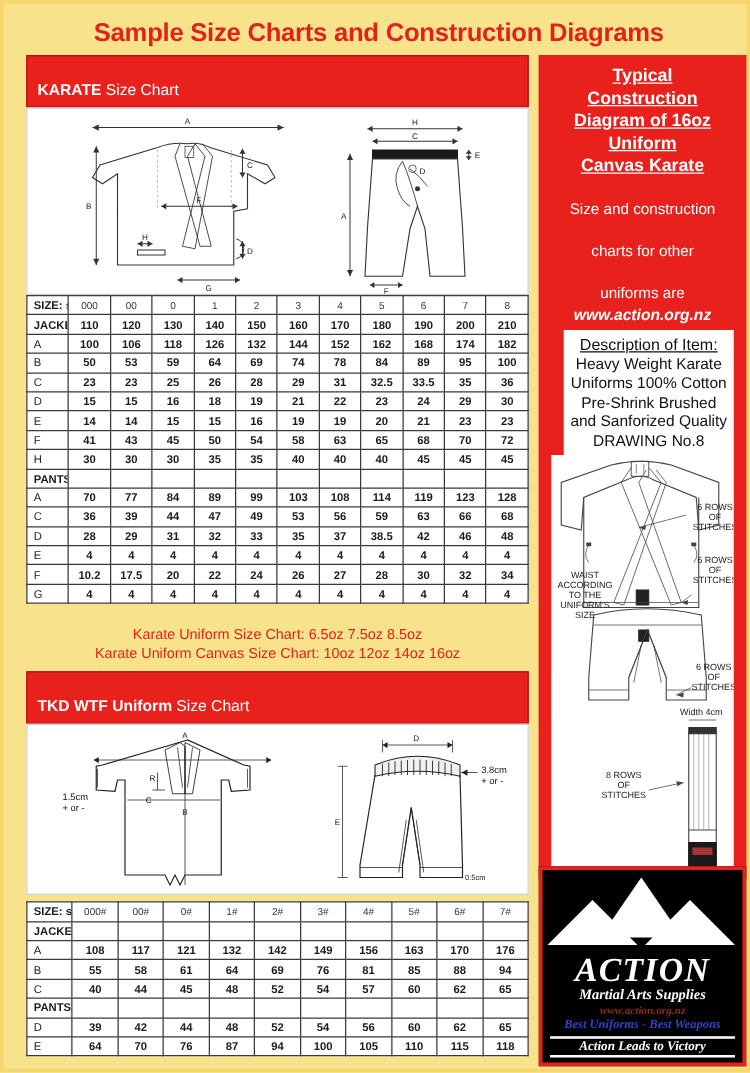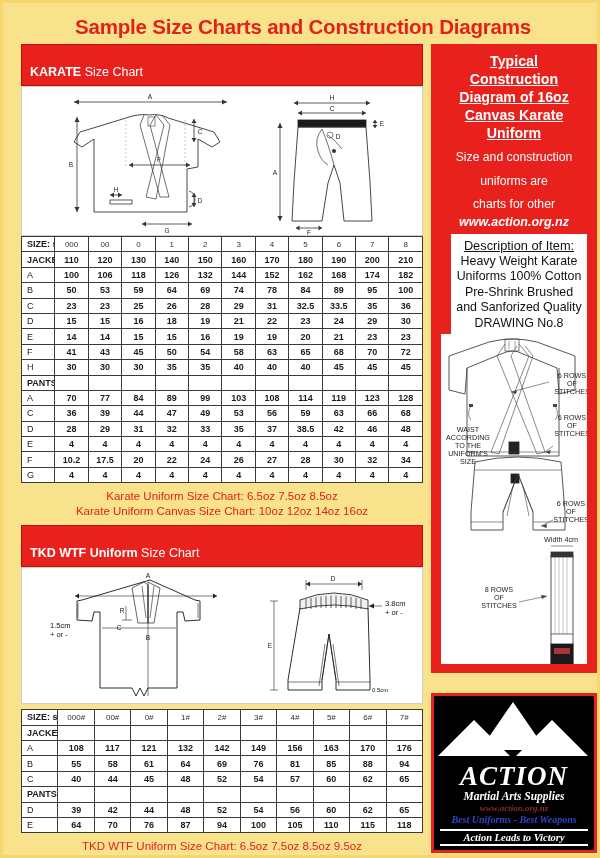--- a/index.html
+++ b/index.html
@@ -76,39 +76,39 @@
   table.sizetab td.rowlabel.hdr{font-weight:bold;}
   table.sizetab th.corner{
     text-align:left;padding-left:5px;font-weight:bold;font-size:9px;
   }
   table.sizetab th.colhdr{font-weight:normal;font-size:8px;color:#333;}
 
   
   .caption{
     text-align:center;color:#E2211B;
     font-size:11.5px;line-height:15px;
-    margin-top:6px;
+    margin-top:18px;
   }
 
   
   .red-panel{
     background:#E8211D;
     border:2px solid #E8211D;
     box-sizing:border-box;
     width:166px;
     padding:6px 5px 7px 5px;
     text-align:center;
   }
   .red-panel .hl{
     color:#ffffff;font-weight:bold;font-size:14.2px;
     line-height:18px;text-decoration:underline;
     display:block;
   }
   .red-panel .sub{
-    color:#ffffff;font-size:12.2px;line-height:15.5px;display:block;margin-top:8px;
+    color:#ffffff;font-size:12.2px;line-height:15.5px;display:block;margin-top:18px;
   }
   .red-panel .url{
     color:#ffffff;font-size:12.5px;font-weight:bold;font-style:italic;
     display:block;margin-top:2px;
   }
   .white-inner{
     background:#ffffff;
     margin:5px 3px 0 13px;
     padding:4px 3px 3px 3px;
     text-align:center;
@@ -680,25 +680,25 @@
     </table>
 
     <div class="caption">TKD WTF Uniform Size Chart: 6.5oz  7.5oz   8.5oz  9.5oz</div>
   </div>
 
   <div class="right-col">
     <div class="red-panel">
       <span class="hl">Typical</span>
       <span class="hl">Construction</span>
       <span class="hl">Diagram of 16oz</span>
+      <span class="hl">Uniform</span>
       <span class="hl">Canvas Karate</span>
-      <span class="hl">Uniform</span>
       <span class="sub">Size and construction</span>
+      <span class="sub">charts for other</span>
       <span class="sub">uniforms are</span>
-      <span class="sub">charts for other</span>
       <span class="url">www.action.org.nz</span>
 
       <div class="white-inner">
         <span class="t-underline">Description of Item:</span>
         <span class="t">Heavy Weight Karate</span>
         <span class="t">Uniforms 100% Cotton</span>
         <span class="t">Pre-Shrink Brushed</span>
         <span class="t">and Sanforized Quality</span>
         <span class="t">DRAWING No.8</span>
       </div>

